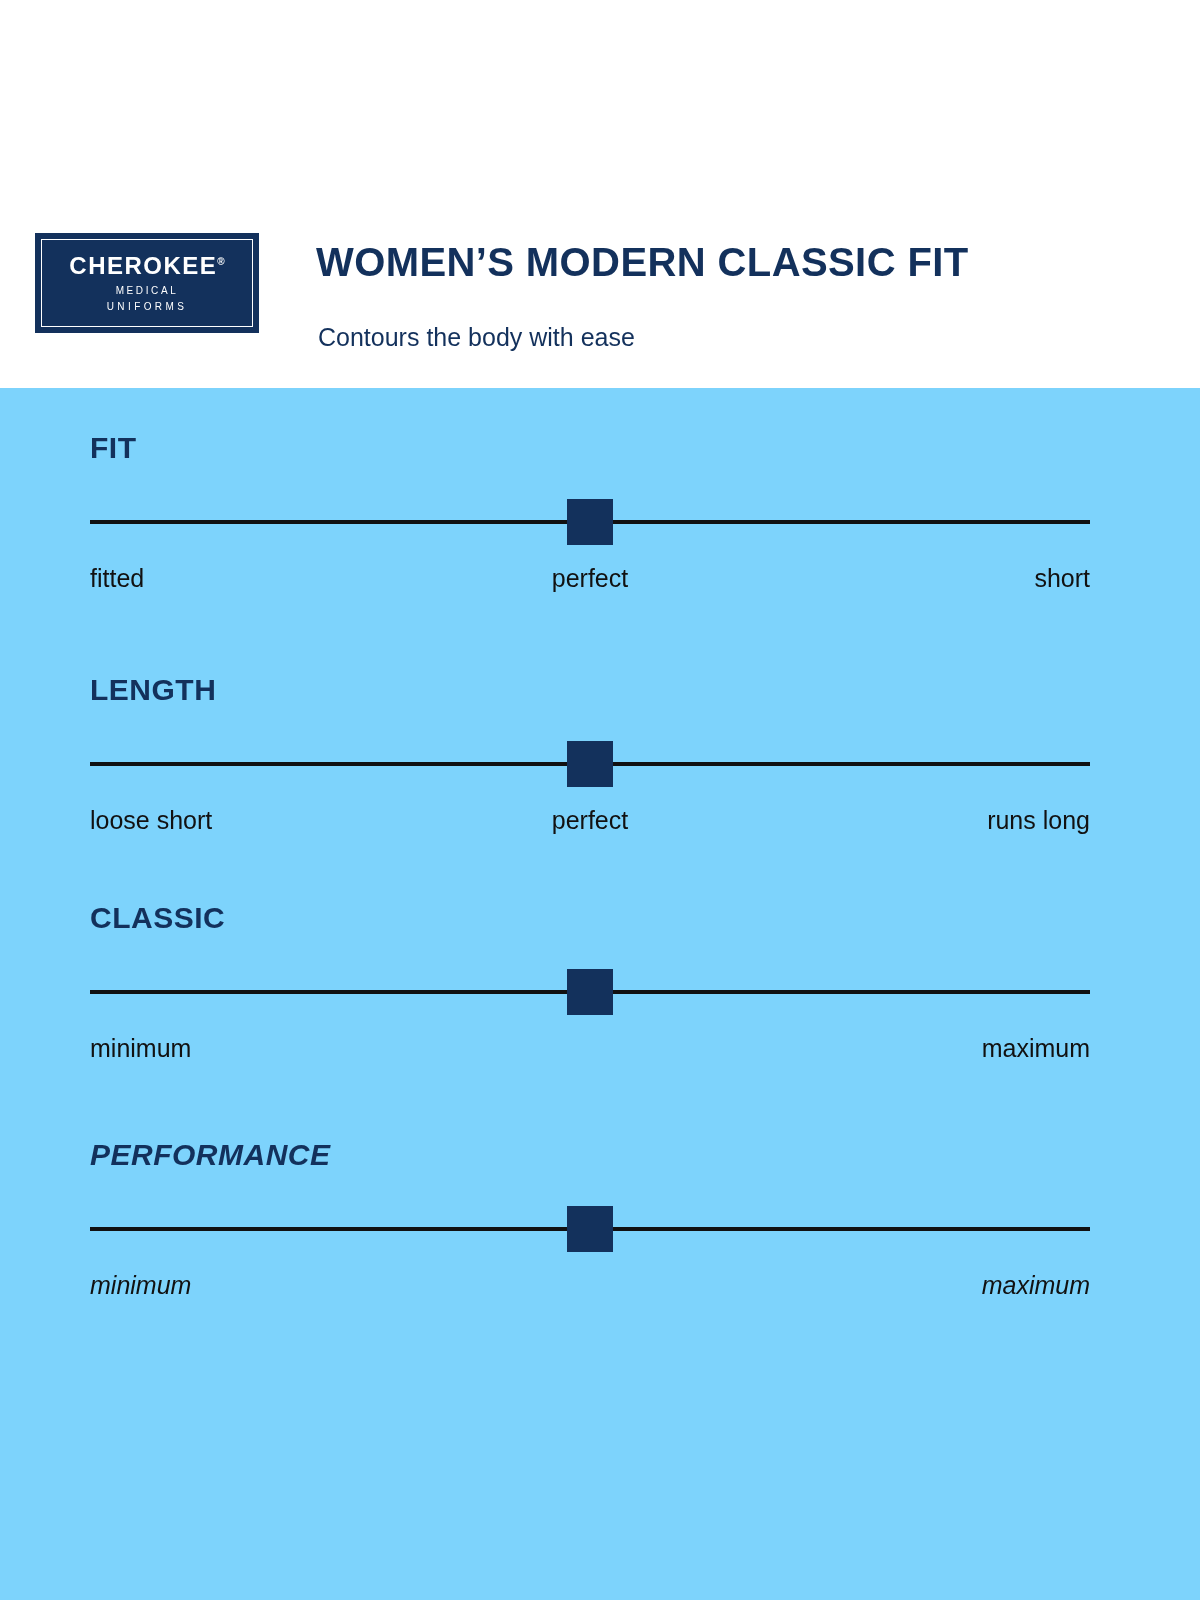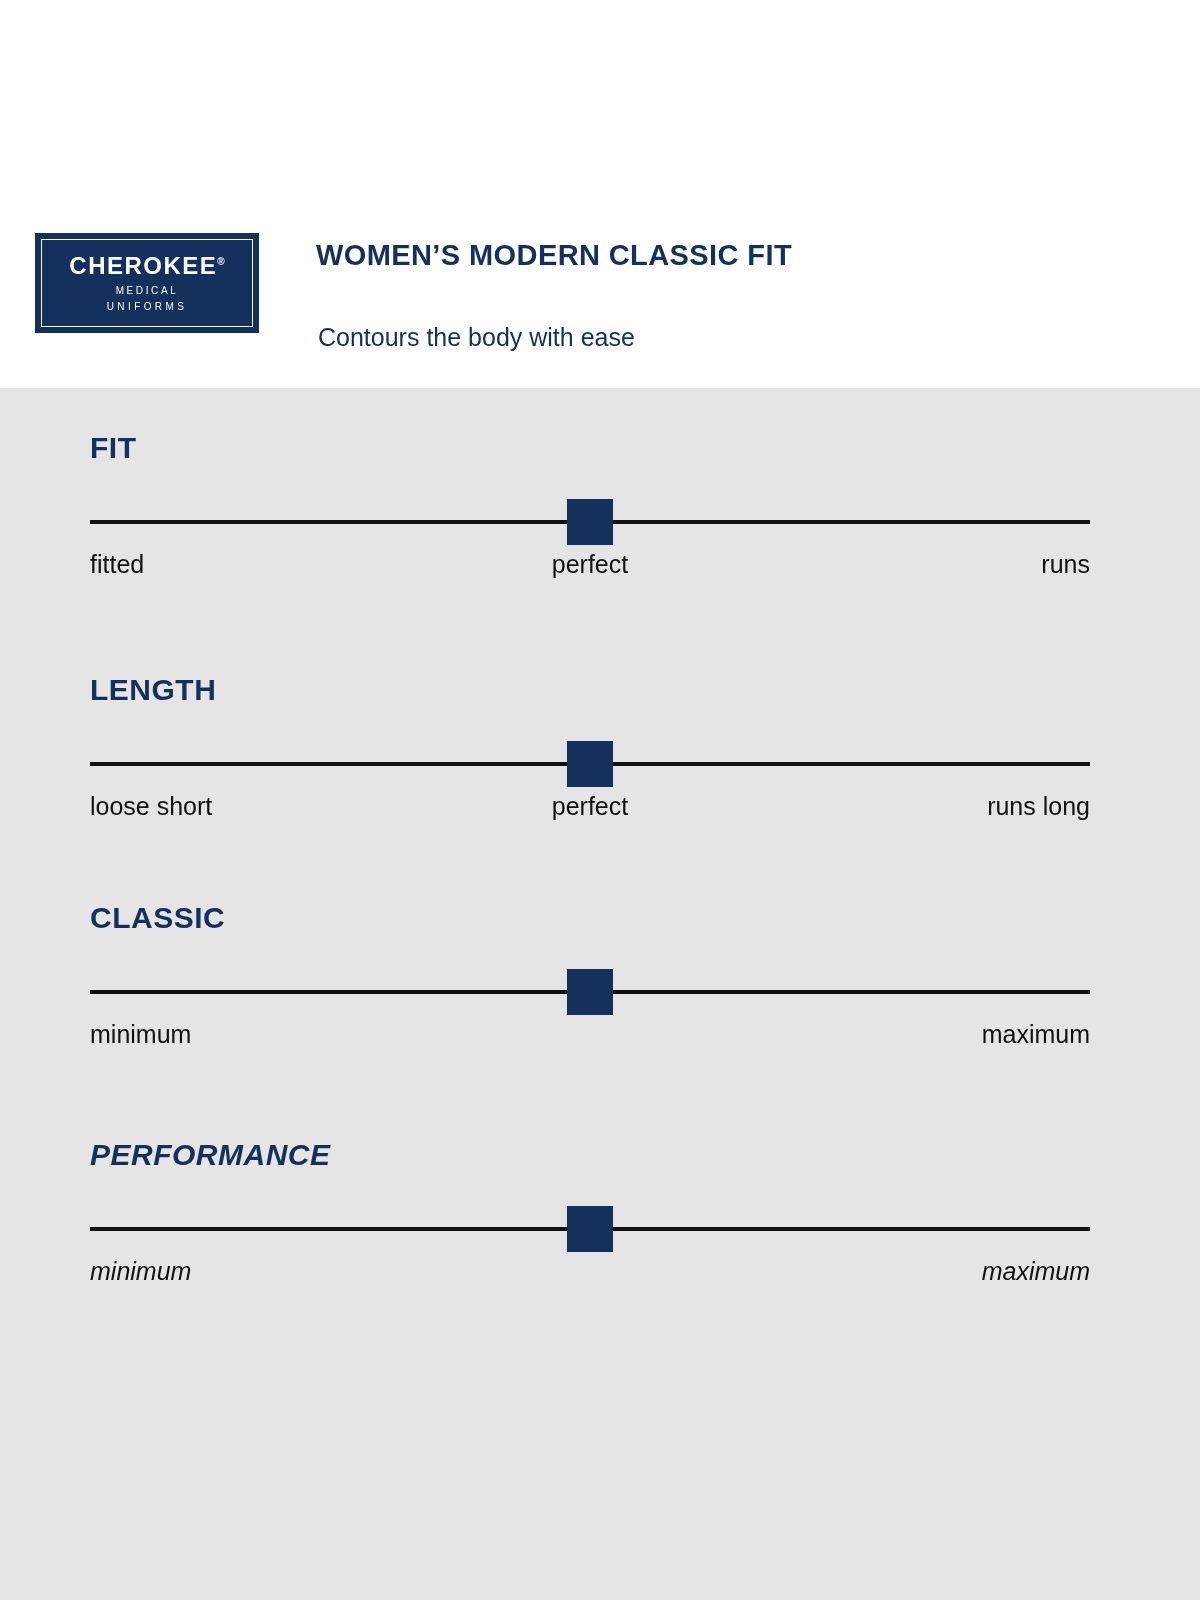--- a/index.html
+++ b/index.html
@@ -75,21 +75,21 @@
     font-size: 10px;
     letter-spacing: 3.4px;
     margin-top: 6px;
     line-height: 1;
   }
   .title {
     position: absolute;
     left: 316px;
     top: 240px;
     color: #13315c;
-    font-size: 29px;
+    font-size: 40px;
     font-weight: bold;
     letter-spacing: 0.4px;
     line-height: 1.1;
     white-space: nowrap;
   }
   .subtitle {
     position: absolute;
     left: 318px;
     top: 298px;
     color: #13315c;
@@ -100,21 +100,21 @@
     margin-top: 24px;
   }
 
   
   .panel {
     position: absolute;
     left: 0;
     top: 388px;
     width: 1200px;
     height: 1212px;
-    background: #e5e5e5;
+    background: #7dd3fc;
   }
 
   .scale {
     position: absolute;
     left: 90px;
     width: 1000px;
   }
   .scale-label {
     color: #13315c;
     font-size: 30px;
@@ -138,21 +138,21 @@
   .marker {
     position: absolute;
     top: 0;
     width: 46px;
     height: 46px;
     background: #13315c;
     transform: translateX(-50%);
   }
   .ends {
     position: relative;
-    margin-top: 4px;
+    margin-top: 18px;
     height: 34px;
   }
   .end-text {
     position: absolute;
     top: 0;
     color: #111111;
     font-size: 25px;
     line-height: 1.2;
     white-space: nowrap;
   }
@@ -186,21 +186,21 @@
 
     <div class="scale" style="top: 45px;">
       <div class="scale-label">FIT</div>
       <div class="track-wrap">
         <div class="track"></div>
         <div class="marker" style="left: 50%;"></div>
       </div>
       <div class="ends">
         <span class="end-text end-left">fitted</span>
         <span class="end-text end-mid">perfect</span>
-        <span class="end-text end-right">runs</span>
+        <span class="end-text end-right">short</span>
       </div>
     </div>
 
     <div class="scale" style="top: 287px;">
       <div class="scale-label">LENGTH</div>
       <div class="track-wrap">
         <div class="track"></div>
         <div class="marker" style="left: 50%;"></div>
       </div>
       <div class="ends">

